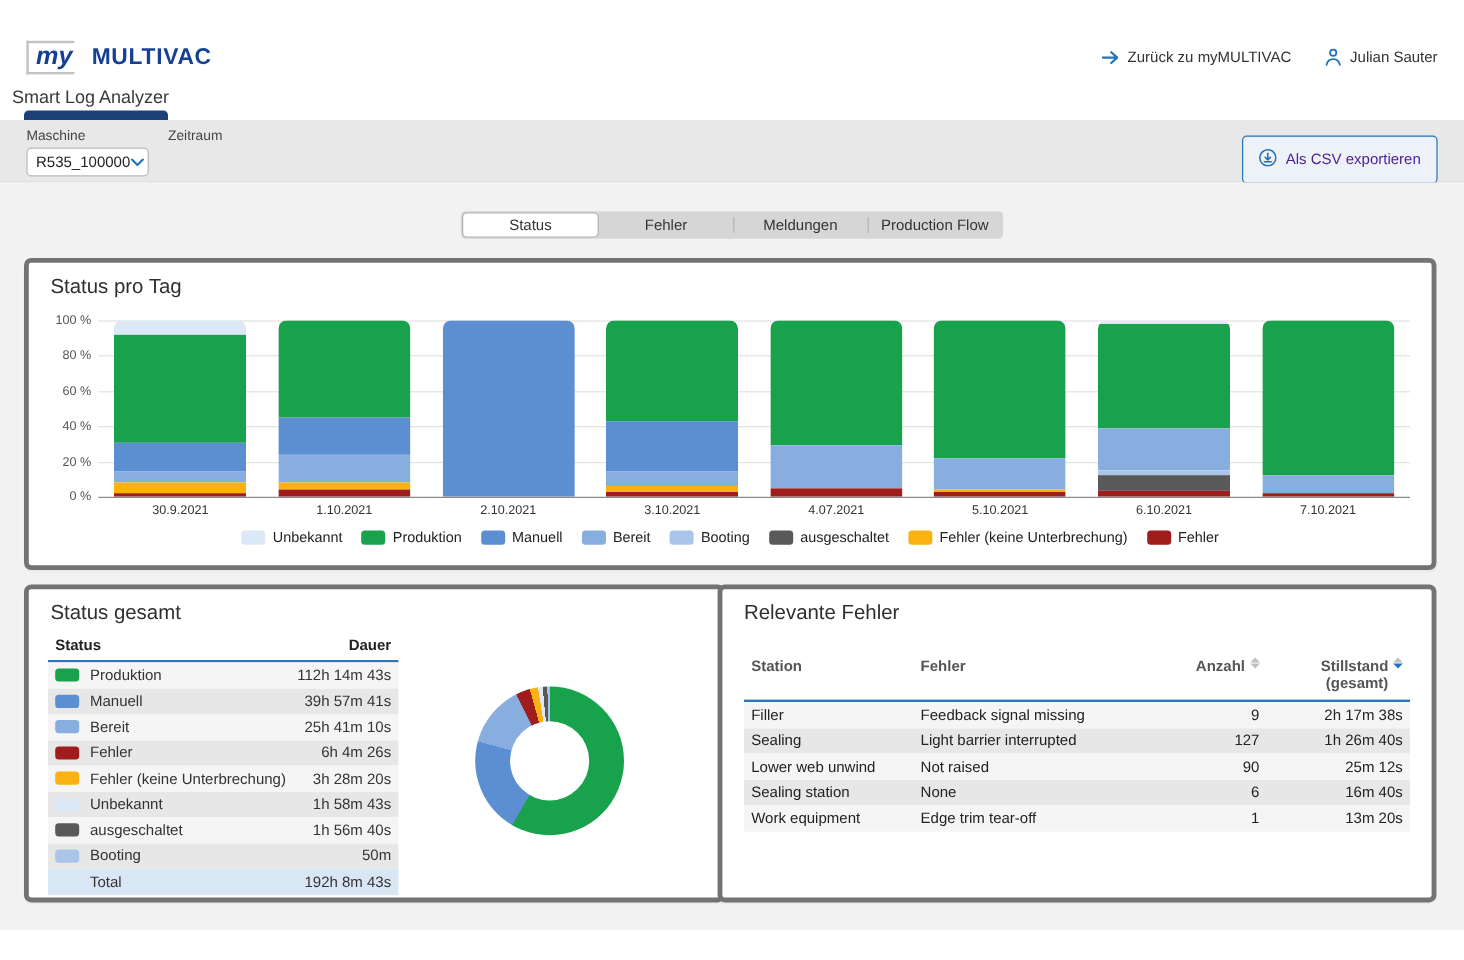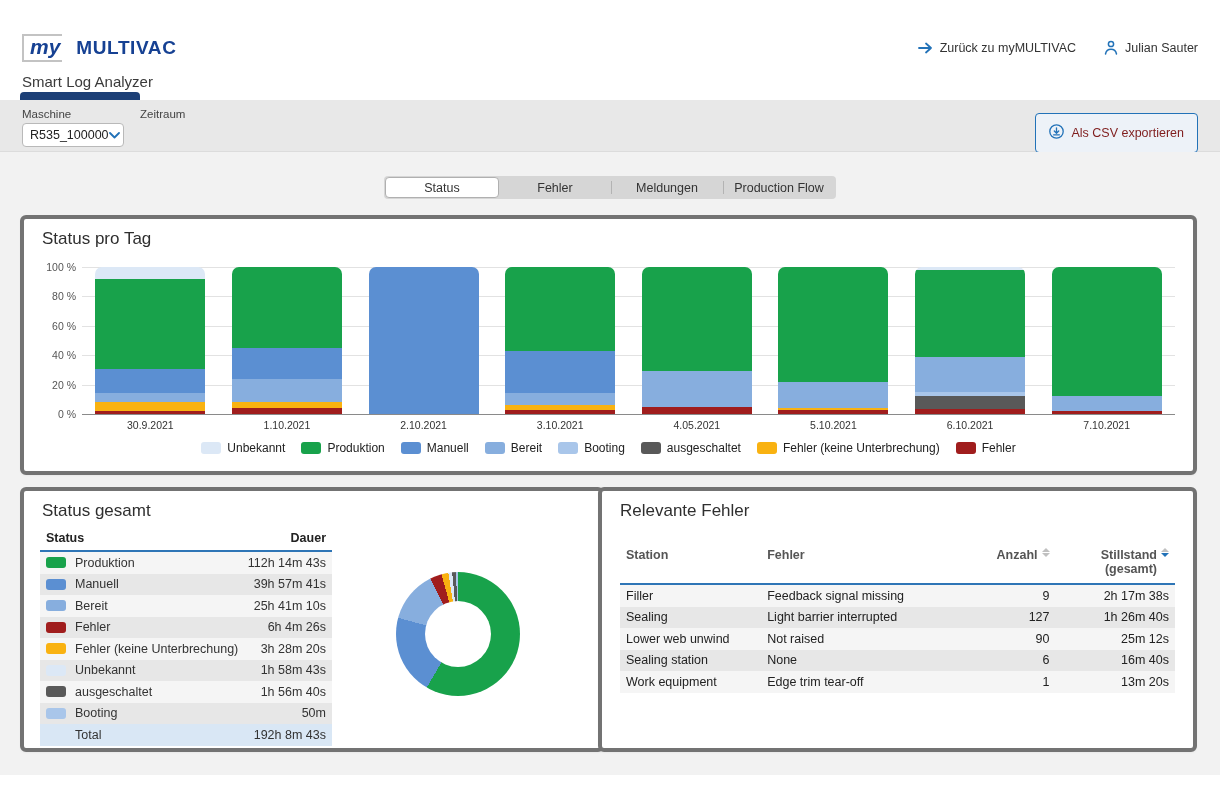--- a/index.html
+++ b/index.html
@@ -9,42 +9,42 @@
     background:#ffffff; color:#333; overflow:hidden; position:relative;
   }
   
   .header { position:absolute; left:0; top:0; width:1220px; height:100px; background:#fff; }
   .logo { position:absolute; left:22px; top:34px; display:flex; align-items:center; }
   .logo-my {
     font-style:italic; font-weight:bold; font-size:21px; color:#164193;
     border:2px solid #c3c3c3; border-right:none; padding:0 2px 2px 6px; margin-right:14px; line-height:22px;
   }
   .logo-brand { font-weight:800; font-size:19px; color:#164193; letter-spacing:.6px; }
-  .app-tab { position:absolute; left:22px; top:73px; font-size:15px; color:#3a3a3a; }
+  .app-tab { position:absolute; left:10px; top:73px; font-size:15px; color:#3a3a3a; }
   .app-tab-underline { position:absolute; left:20px; top:92px; width:120px; height:8px; background:#1d4077; border-radius:4px 4px 0 0; }
   .header-right { position:absolute; right:22px; top:40px; display:flex; align-items:center; gap:28px; }
   .hlink { display:flex; align-items:center; gap:7px; font-size:12.5px; color:#333; cursor:pointer; }
   .hlink svg { display:block; }
   
   .filterbar { position:absolute; left:0; top:100px; width:1220px; height:52px; background:#e8e8e8; border-bottom:1px solid #dcdcdc; }
   .f-label { font-size:11.5px; color:#444; margin-bottom:3px; }
   .f-group { position:absolute; top:8px; }
   .machine-group { left:22px; }
   .period-group { left:140px; }
   .machine-select {
     width:102px; height:24px; background:#fff; border:1px solid #b9b9b9; border-radius:4px;
     display:flex; align-items:center; justify-content:space-between; padding:0 7px; font-size:12.5px; color:#222; cursor:pointer;
   }
   .period-input {
     width:168px; height:24px; background:#e3e3e3; border:1px solid #a9a9a9; border-radius:3px;
     display:flex; align-items:center; gap:8px; padding:0 7px; font-size:12.5px; color:#222; cursor:pointer;
   }
   .csv-btn {
     position:absolute; right:22px; top:13px; height:40px; padding:0 13px;
-    background:#edf2f8; border:1px solid #2272b8; border-radius:4px; color:#7f1d1d;
+    background:#edf2f8; border:1px solid #2272b8; border-radius:4px; color:#4c1d95;
     display:flex; align-items:center; gap:7px; font-size:12.5px; cursor:pointer;
   }
   
   .content { position:absolute; left:0; top:152px; width:1220px; height:623px; background:#f2f2f2; }
   
   .seg-tabs {
     position:absolute; left:384px; top:24px; width:452px; height:23px;
     background:#d6d6d6; border-radius:4px; display:flex; align-items:stretch; padding:1px;
   }
   .seg-tab {
@@ -254,21 +254,21 @@
             </div>
           </div>
         </div>
     </div>
     <div class="xaxis"></div>
     <div class="xlabels" id="xlabels">
         <div class="xlabel">30.9.2021</div>
         <div class="xlabel">1.10.2021</div>
         <div class="xlabel">2.10.2021</div>
         <div class="xlabel">3.10.2021</div>
-        <div class="xlabel">4.05.2021</div>
+        <div class="xlabel">4.07.2021</div>
         <div class="xlabel">5.10.2021</div>
         <div class="xlabel">6.10.2021</div>
         <div class="xlabel">7.10.2021</div>
       </div>
     <div class="legend" id="legend">
         <div class="legend-item">
           <div class="chip" style="background: rgb(220, 232, 246);"></div>
           <div style="display: inline;">Unbekannt</div>
         </div>
         <div class="legend-item">

